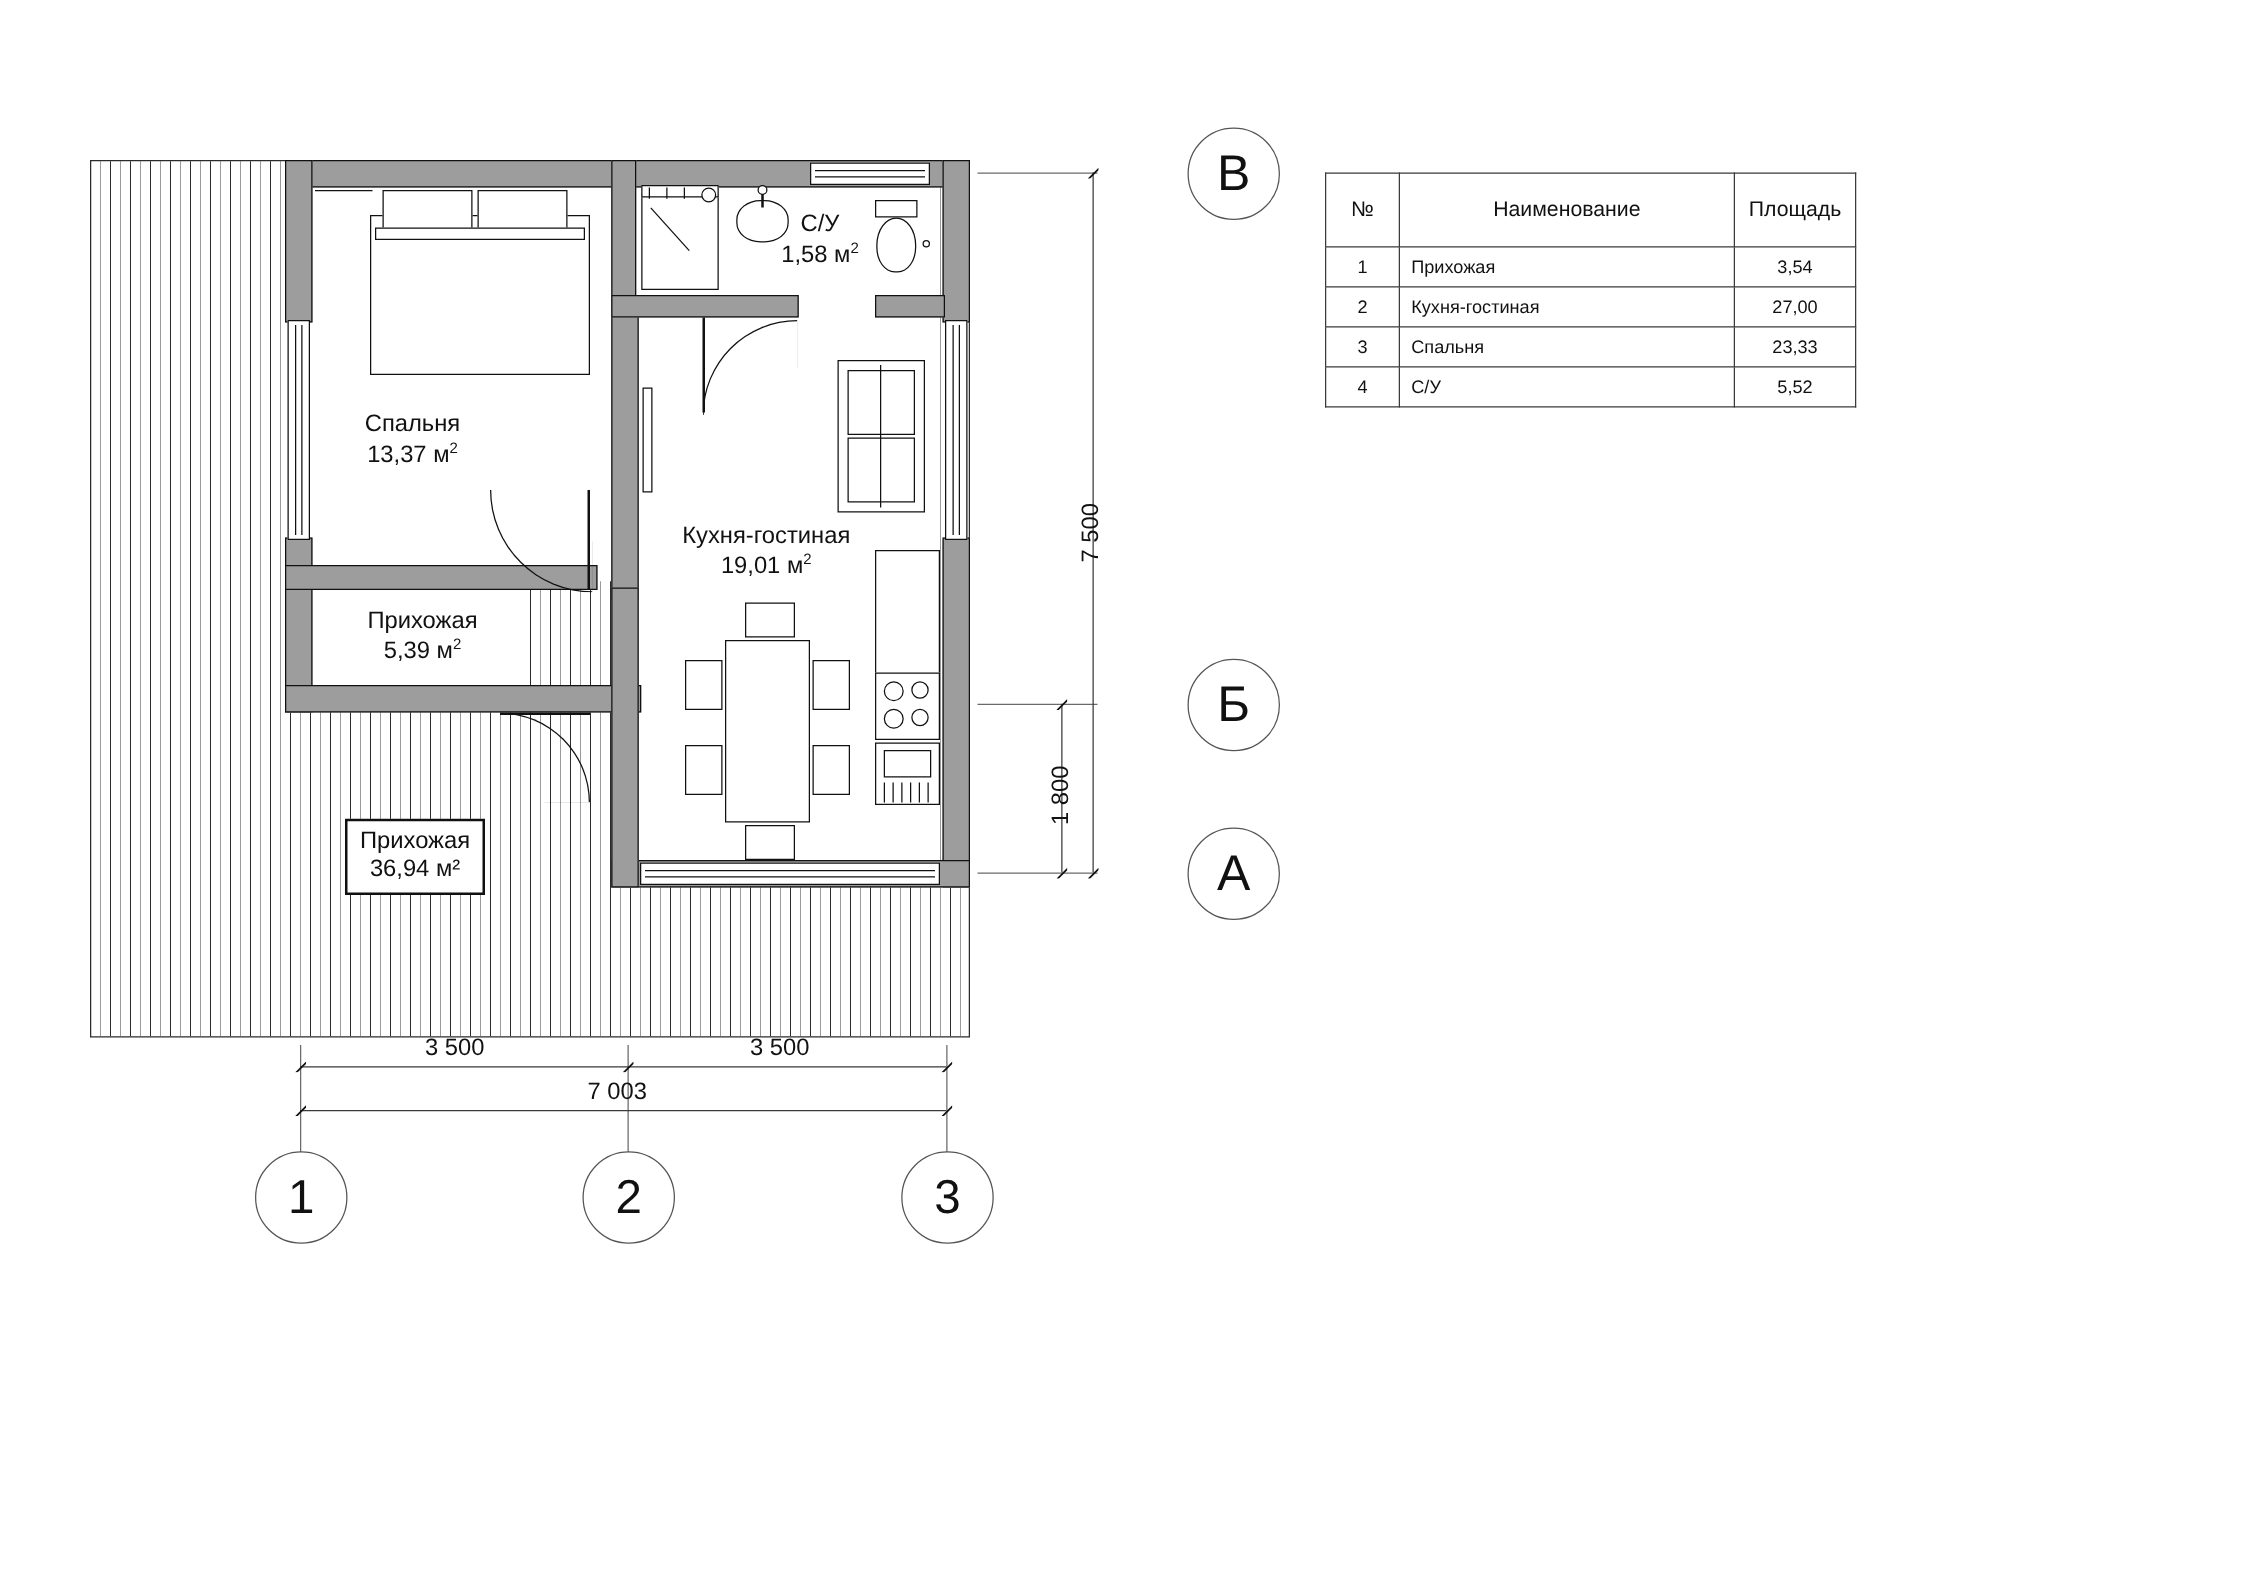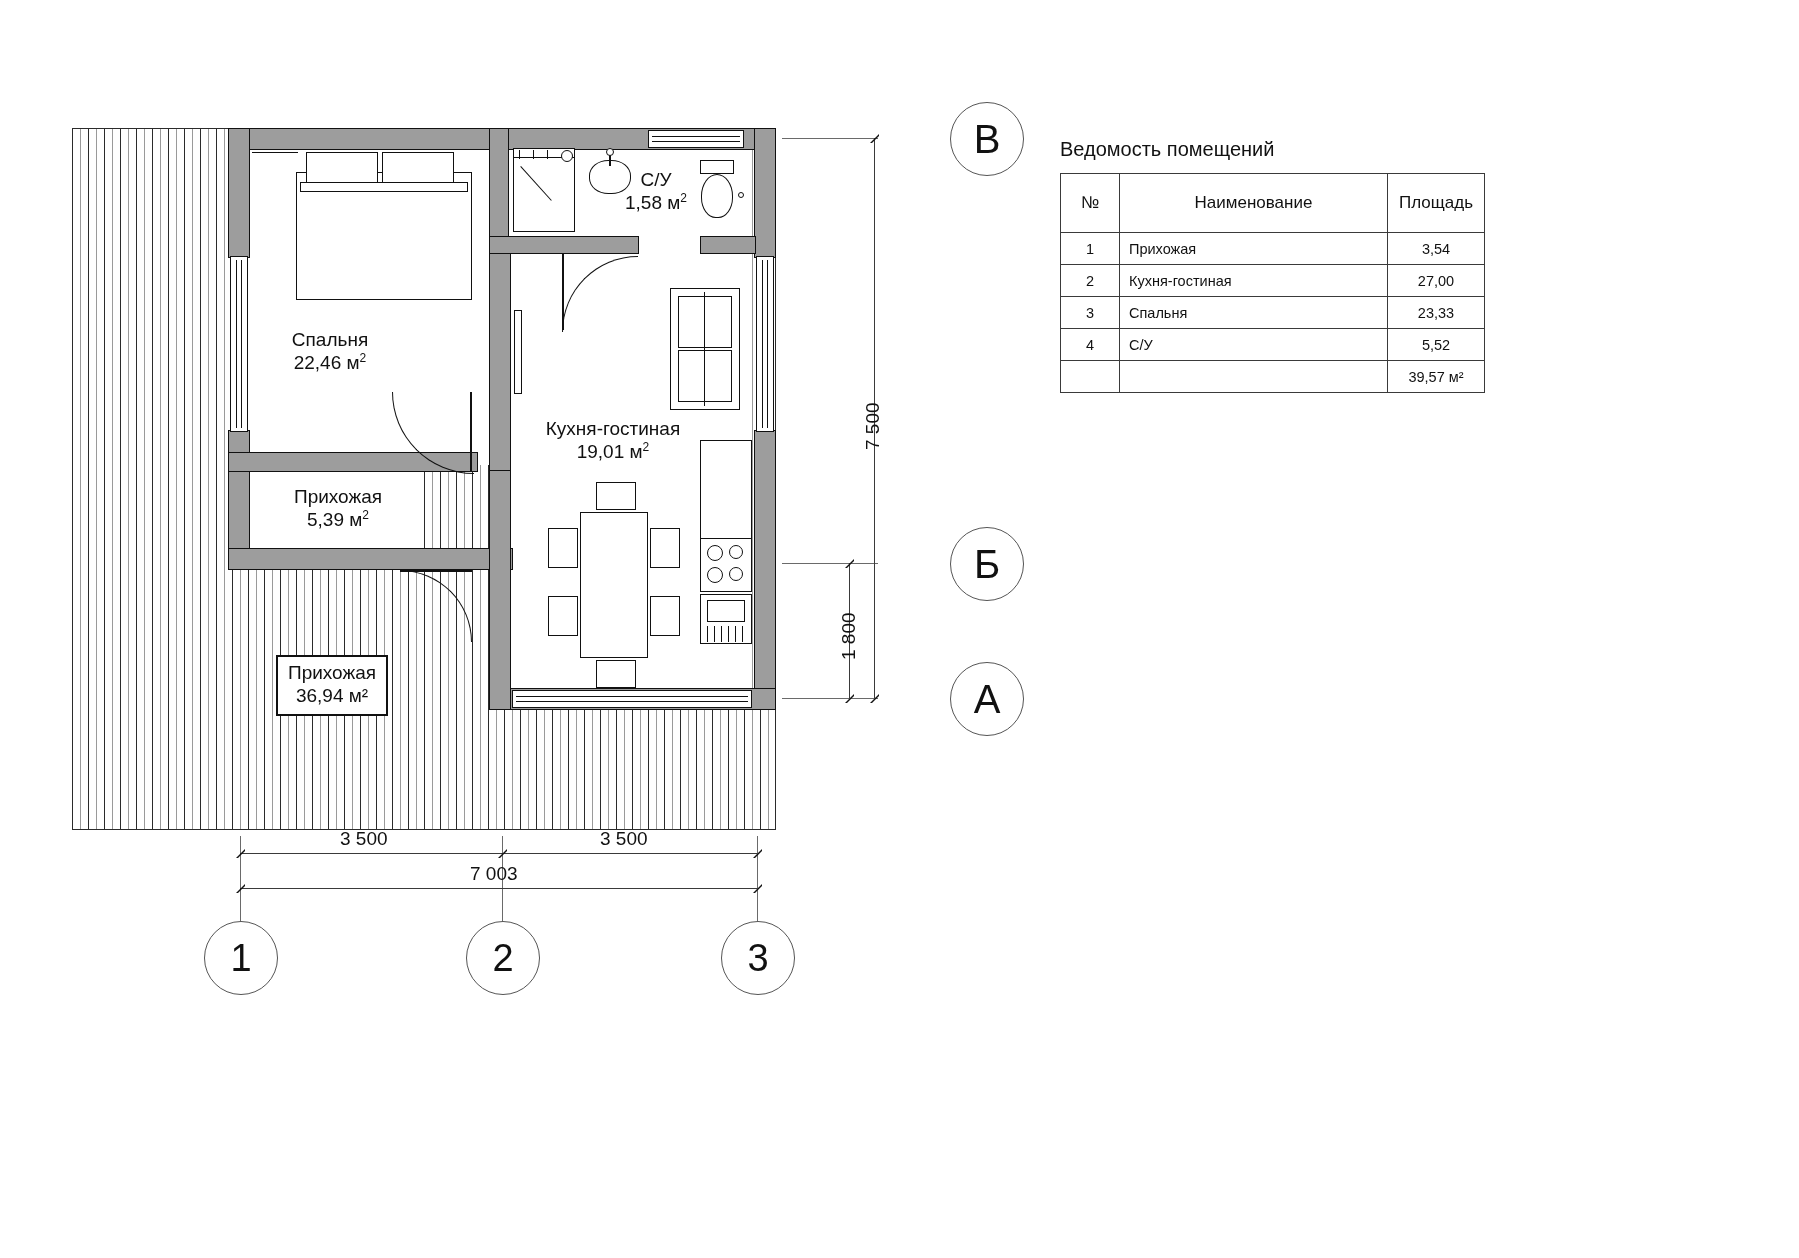--- a/index.html
+++ b/index.html
@@ -187,21 +187,21 @@
   <div class="fcirc" style="left:589px;top:160px;width:42px;height:34px;border-radius:46%;"></div>
   <div class="fline" style="left:609px;top:152px;width:1.6px;height:14px;"></div>
   <div class="fcirc" style="left:606px;top:148px;width:8px;height:8px;"></div>
 
   <div class="frect" style="left:700px;top:160px;width:34px;height:14px;"></div>
   <div class="fcirc" style="left:701px;top:174px;width:32px;height:44px;border-radius:50% 50% 46% 46%;"></div>
   <div class="fcirc" style="left:738px;top:192px;width:6px;height:6px;"></div>
 
   <div class="rlabel" style="left:245px;top:328px;width:170px;">
     <div class="nm">Спальня</div>
-    <div class="ar"><span>22,46 м</span><sup>2</sup></div>
+    <div class="ar"><span>13,37 м</span><sup>2</sup></div>
   </div>
 
   <div class="rlabel" style="left:248px;top:485px;width:180px;">
     <div class="nm">Прихожая</div>
     <div class="ar"><span>5,39 м</span><sup>2</sup></div>
   </div>
 
   <div class="rlabel" style="left:500px;top:417px;width:226px;">
     <div class="nm">Кухня-гостиная</div>
     <div class="ar"><span>19,01 м</span><sup>2</sup></div>
@@ -261,21 +261,20 @@
     <span>1</span>
   </div>
   <div class="bubble sm" style="left:466px;top:921px;width:72px;height:72px;">
     <span>2</span>
   </div>
   <div class="bubble sm" style="left:721px;top:921px;width:72px;height:72px;">
     <span>3</span>
   </div>
 
   <div id="schedule">
-    <div class="title">Ведомость помещений</div>
     <table>
       <thead>
         <tr>
           <th class="c-num">№</th>
           <th class="c-name">Наименование</th>
           <th class="c-area">Площадь</th>
         </tr>
       </thead>
       <tbody>
         <tr>
@@ -291,22 +290,17 @@
         <tr>
           <td class="c-num">3</td>
           <td class="c-name">Спальня</td>
           <td class="c-area">23,33</td>
         </tr>
         <tr>
           <td class="c-num">4</td>
           <td class="c-name">С/У</td>
           <td class="c-area">5,52</td>
         </tr>
-        <tr class="total">
-          <td class="c-num"></td>
-          <td class="c-name"></td>
-          <td class="c-area">39,57 м²</td>
-        </tr>
       </tbody>
     </table>
   </div>
 
 </div>
 
 </body></html>

